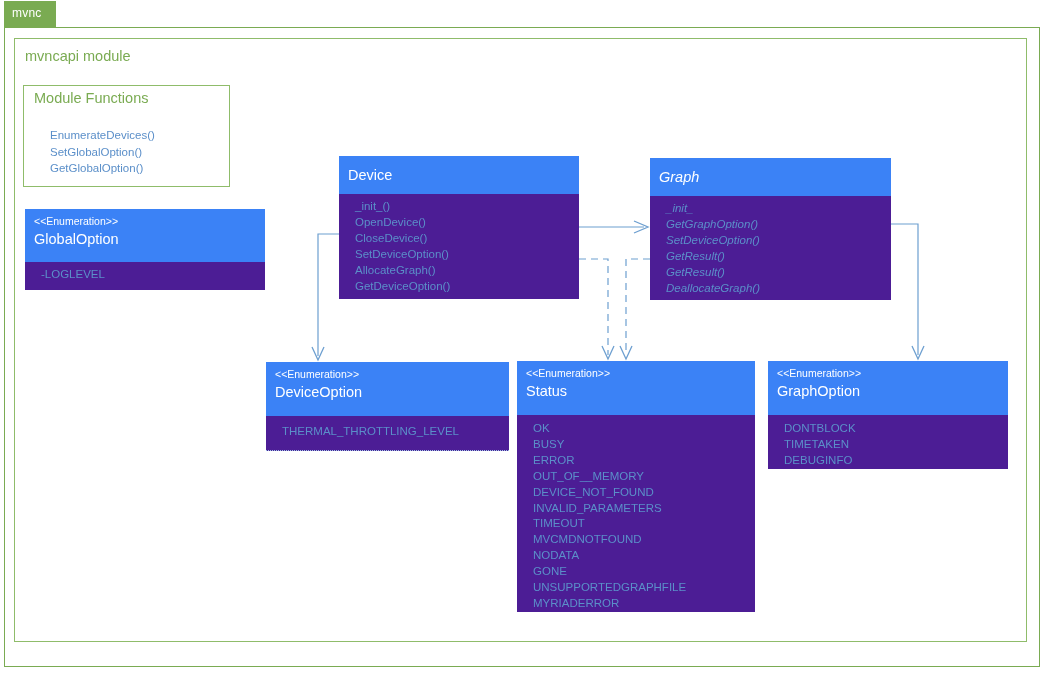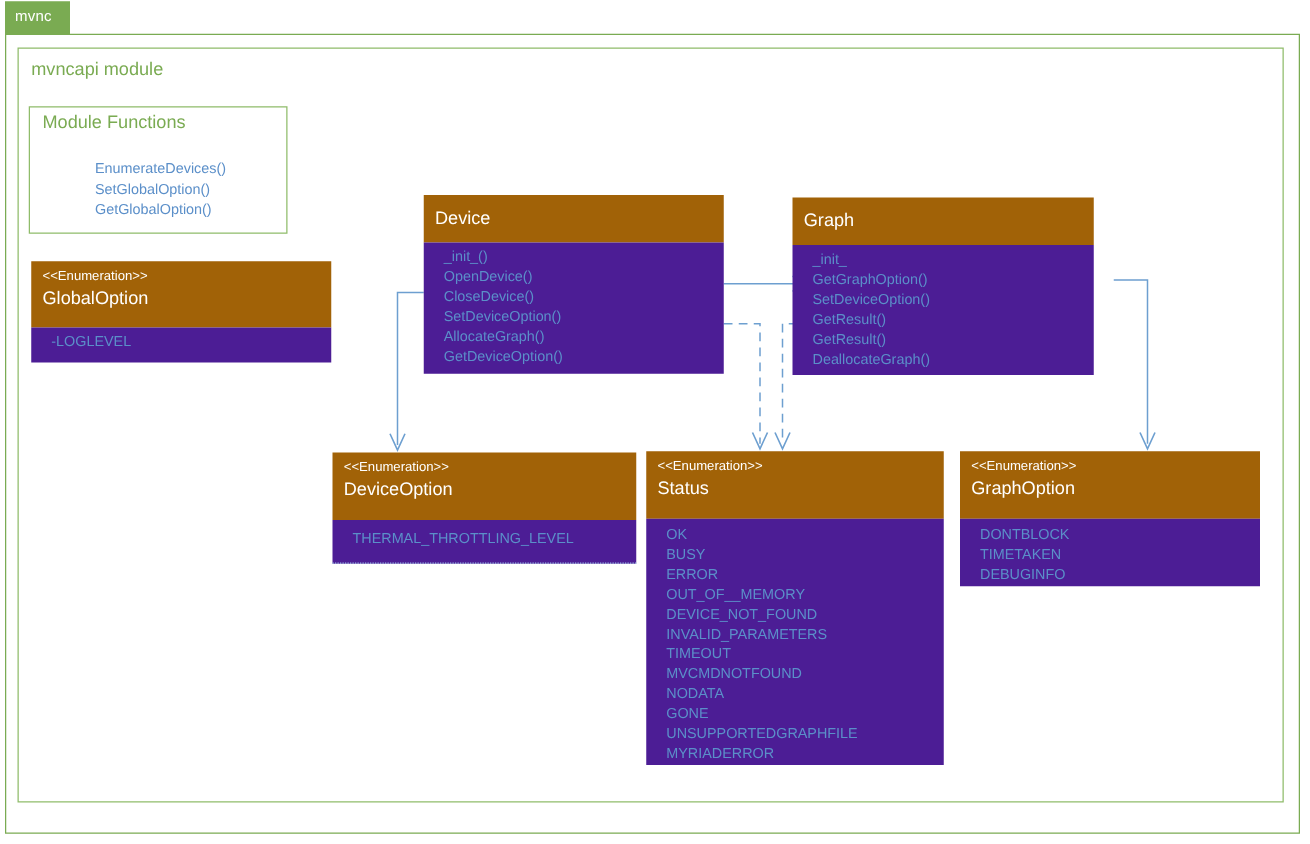--- a/index.html
+++ b/index.html
@@ -84,28 +84,28 @@
     color: #7AAB52;
   }
   .modfun-list {
     position: absolute;
     left: 50px;
     top: 127px;
     font-size: 11.5px;
     color: #5B8FC9;
     line-height: 16.6px;
   }
-  .modfun-list div { white-space: nowrap; margin-left: 26px; }
+  .modfun-list div { white-space: nowrap; }
   
   .uml {
     position: absolute;
     box-sizing: border-box;
   }
   .uml-head {
-    background: #a16207;
+    background: #3b82f6;
     box-sizing: border-box;
     padding: 5px 9px 4px 9px;
   }
   .uml-stereo {
     font-size: 10.5px;
     color: #ffffff;
     line-height: 15px;
     white-space: nowrap;
   }
   .uml-name {
@@ -130,21 +130,21 @@
   }
   
   #box-globaloption { left: 25px;  top: 209px; width: 240px; }
   #box-globaloption .uml-head { height: 53px; }
   #box-globaloption .uml-body { height: 28px; padding-top: 5px; }
 
   #box-device { left: 339px; top: 156px; width: 240px; }
   #box-device .uml-head { height: 38px; padding-top: 9px; }
   #box-device .uml-body { height: 105px; }
 
-  #box-graph { left: 634px; top: 158px; width: 241px; }
+  #box-graph { left: 650px; top: 158px; width: 241px; font-style: italic; }
   #box-graph .uml-head { height: 38px; padding-top: 9px; }
   #box-graph .uml-body { height: 104px; }
 
   #box-deviceoption { left: 266px; top: 362px; width: 243px; }
   #box-deviceoption .uml-head { height: 54px; }
   #box-deviceoption .uml-body { height: 35px; padding-top: 8px; }
 
   #box-status { left: 517px; top: 361px; width: 238px; }
   #box-status .uml-head { height: 54px; }
   #box-status .uml-body { height: 197px; padding-top: 6px; }

